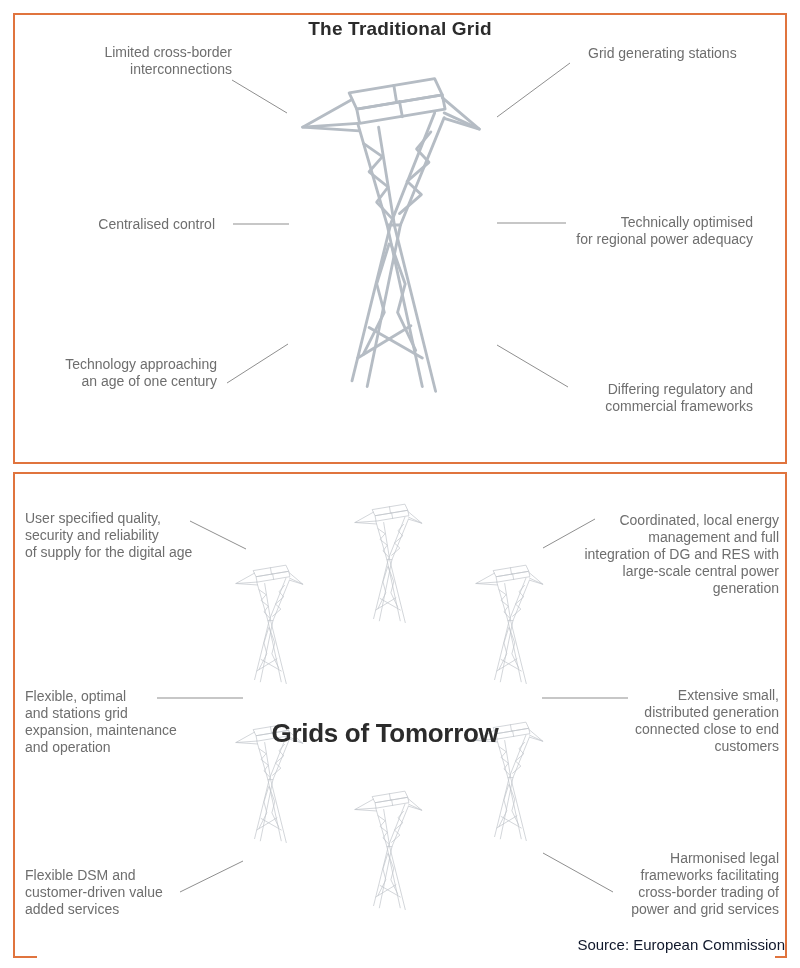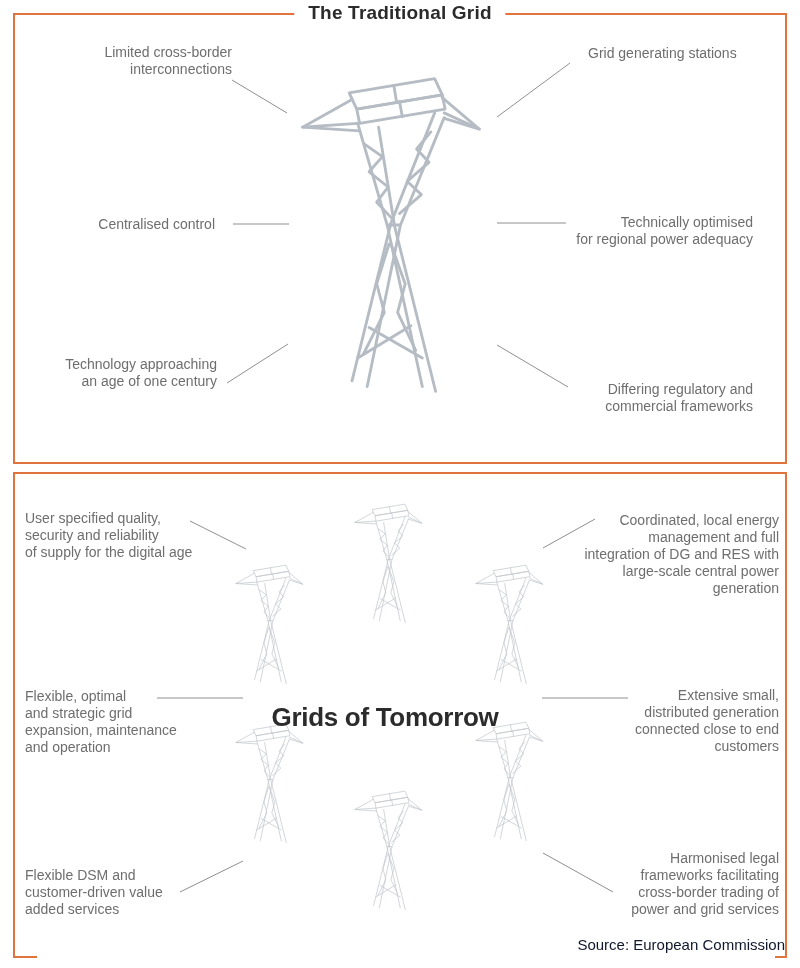--- a/index.html
+++ b/index.html
@@ -9,21 +9,21 @@
     overflow:hidden;
   }
   .panel{position:absolute;border:2px solid #e0743e;background:transparent;}
   #panel-traditional{left:13px;top:13px;width:770px;height:447px;}
   #panel-tomorrow{left:13px;top:472px;width:770px;height:484px;border-bottom:none;}
   .border-stub{position:absolute;height:2px;background:#e0743e;}
   #stub-left{left:13px;top:956px;width:24px;}
   #stub-right{left:775px;top:956px;width:10px;}
 
   .panel-title{
-    position:absolute;color:#2b2b2b;font-weight:bold;white-space:nowrap;
+    position:absolute;color:#2b2b2b;font-weight:bold;white-space:nowrap;margin-top:16px;
   }
   #title-traditional{
     top:1px;left:400px;transform:translateX(-50%);
     font-size:19px;letter-spacing:.2px;background:#ffffff;padding:0 14px;
     line-height:24px;z-index:3;
   }
   #title-tomorrow{
     top:702px;left:385px;transform:translateX(-50%);
     font-size:26px;letter-spacing:-.3px;line-height:30px;z-index:3;
   }
@@ -139,21 +139,21 @@
 
 <div class="label al-l" id="lbl-user">User specified quality,
 security and reliability
 of supply for the digital age</div>
 <div class="label al-r" id="lbl-coordinated">Coordinated, local energy
 management and full
 integration of DG and RES with
 large-scale central power
 generation</div>
 <div class="label al-l" id="lbl-flexopt">Flexible, optimal
-and strategic grid
+and stations grid
 expansion, maintenance
 and operation</div>
 <div class="label al-r" id="lbl-extensive">Extensive small,
 distributed generation
 connected close to end
 customers</div>
 <div class="label al-l" id="lbl-dsm">Flexible DSM and
 customer-driven value
 added services</div>
 <div class="label al-r" id="lbl-harmonised">Harmonised legal

